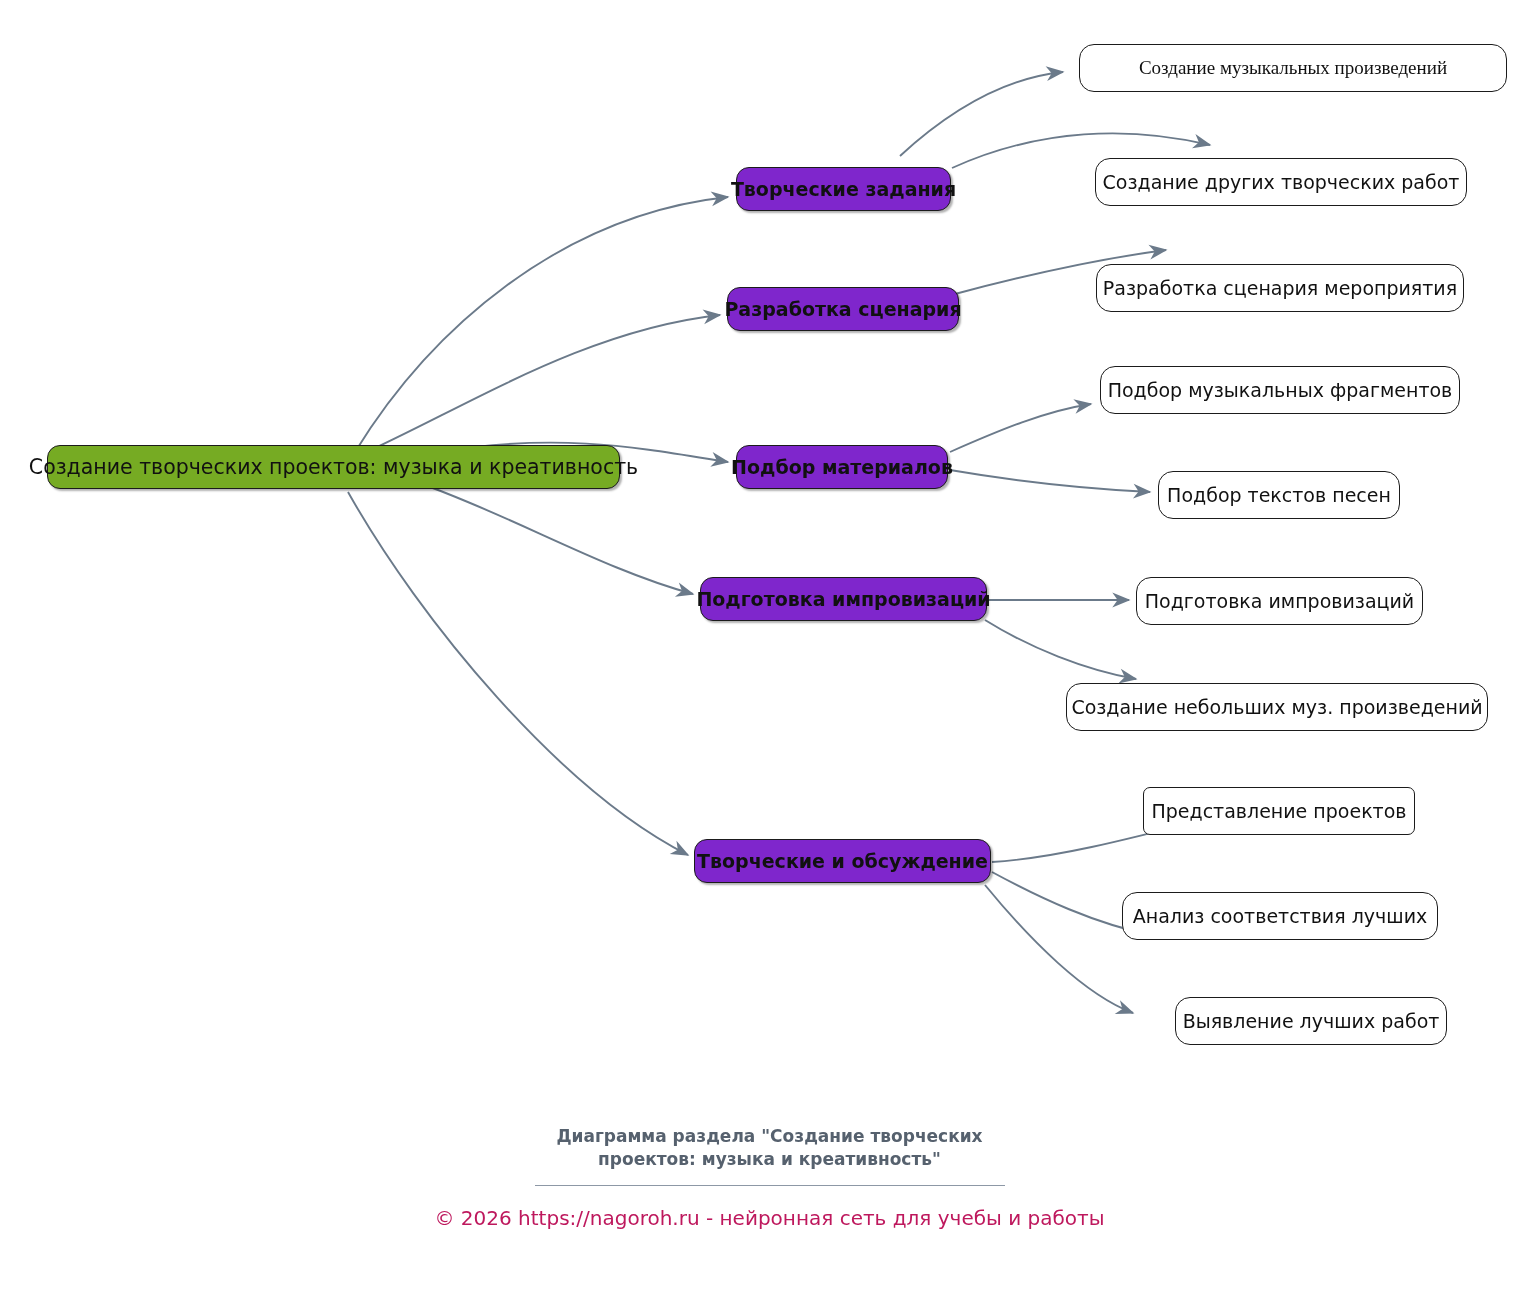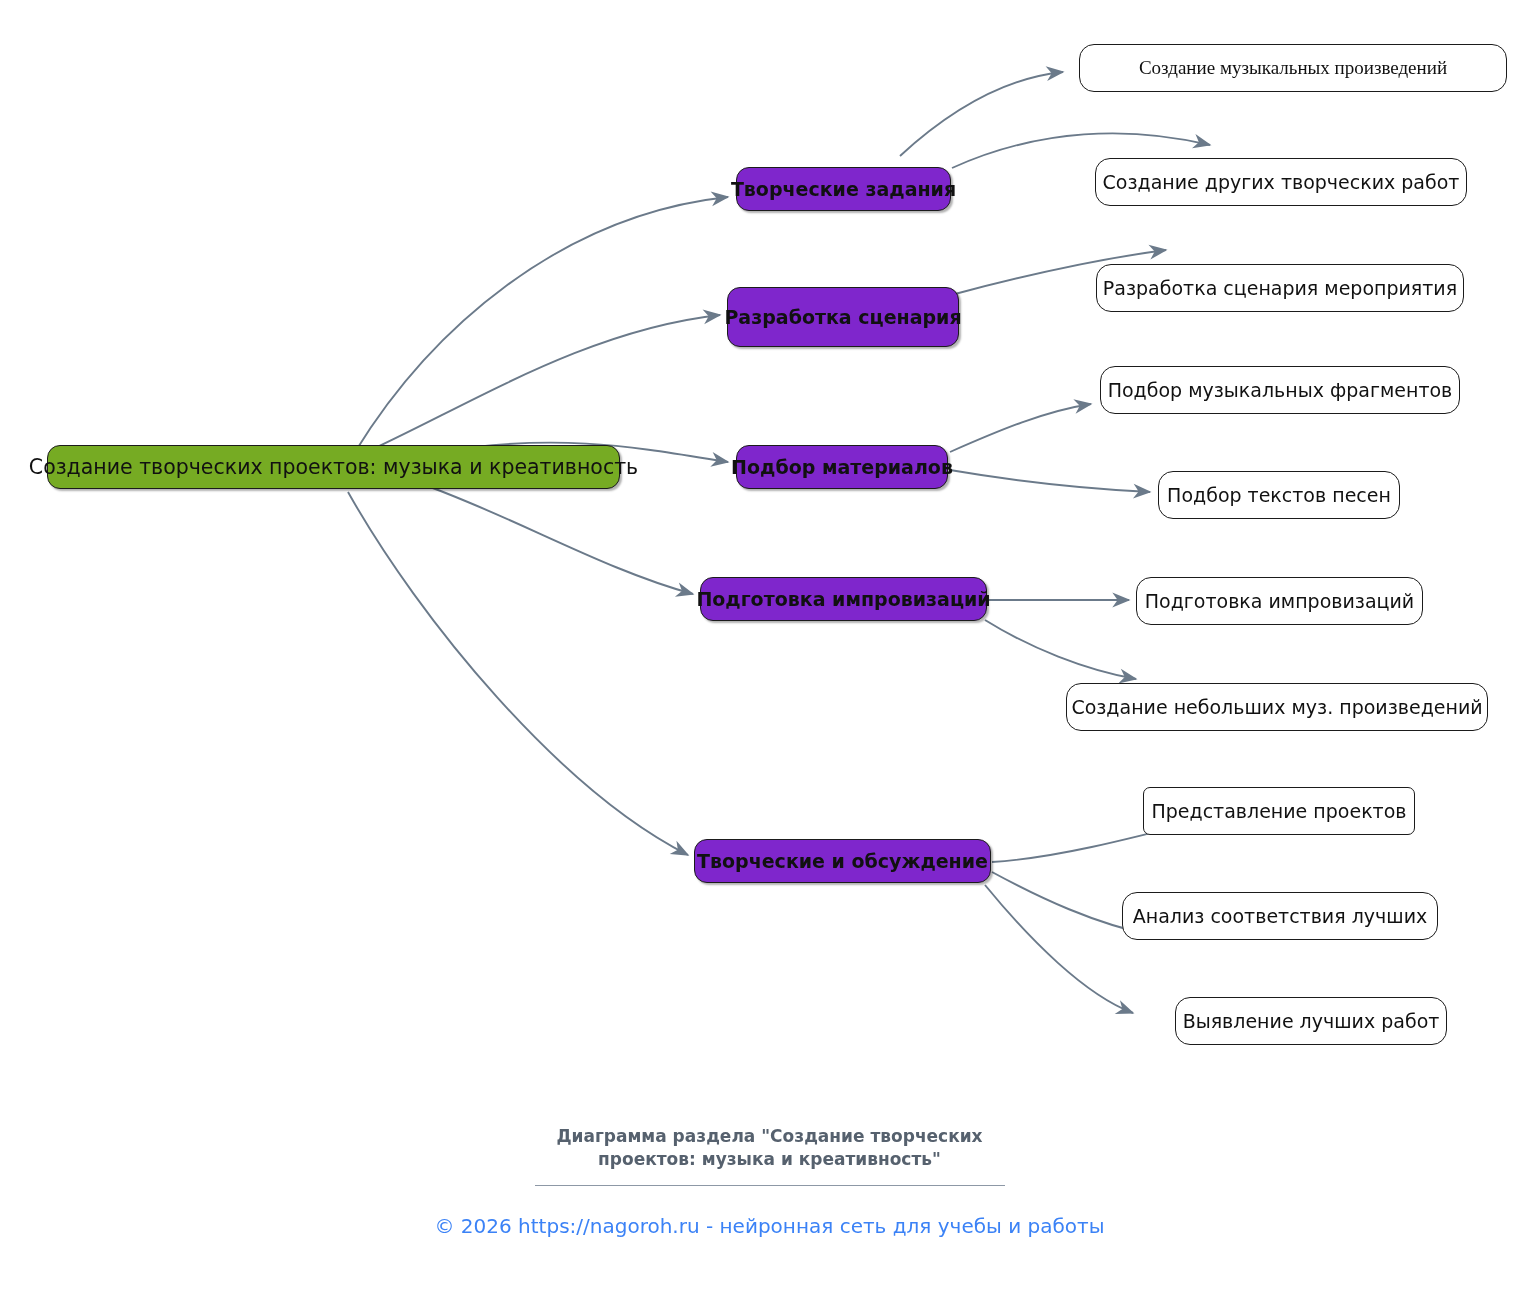--- a/index.html
+++ b/index.html
@@ -69,22 +69,22 @@
     line-height: 1.35;
     font-family: "DejaVu Sans", "Liberation Sans", sans-serif;
   }
   .caption-rule {
     width: 470px;
     height: 0;
     margin: 14px auto 0 auto;
     border-top: 1.6px solid #8d98a6;
   }
   .caption-footer {
-    margin-top: 28px;
-    color: #3b82f6;
+    margin-top: 20px;
+    color: #be185d;
     font-size: 20px;
     font-family: "DejaVu Sans", "Liberation Sans", sans-serif;
   }
 </style>
 </head>
 <body>
 
 <div id="stage">
 
   <svg id="edge-layer" viewBox="0 0 1539 1300">
@@ -110,21 +110,21 @@
         <path d="M 992 872 C 1040 898 1095 924 1155 936" marker-end="url(#arrow)" stroke="#6b7a8a"></path>
         <path d="M 985 885 C 1030 940 1085 995 1133 1013" marker-end="url(#arrow)" stroke="#6b7a8a"></path>
       </g>
   </svg>
 
   <div id="nodes-group">
       <div class="node node-root" style="left: 47px; top: 445px; width: 573px; height: 44px;">Создание творческих проектов: музыка и креативность</div>
       <div class="node node-branch" style="left: 736px; top: 155px; width: 215px; height: 44px; margin-top: 12px;">Творческие задания</div>
       <div class="node node-leaf" style="left: 1079px; top: 44px; width: 428px; height: 48px; font-family: Liberation Serif, serif;">Создание музыкальных произведений</div>
       <div class="node node-leaf" style="left: 1095px; top: 158px; width: 372px; height: 48px;">Создание других творческих работ</div>
-      <div class="node node-branch" style="left: 727px; top: 287px; width: 232px; height: 60px;">Разработка сценария</div>
+      <div class="node node-branch" style="left: 727px; top: 287px; width: 232px; height: 44px;">Разработка сценария</div>
       <div class="node node-leaf" style="left: 1096px; top: 264px; width: 368px; height: 48px;">Разработка сценария мероприятия</div>
       <div class="node node-branch" style="left: 736px; top: 445px; width: 212px; height: 44px;">Подбор материалов</div>
       <div class="node node-leaf" style="left: 1100px; top: 366px; width: 360px; height: 48px;">Подбор музыкальных фрагментов</div>
       <div class="node node-leaf" style="left: 1158px; top: 471px; width: 242px; height: 48px;">Подбор текстов песен</div>
       <div class="node node-branch" style="left: 700px; top: 577px; width: 287px; height: 44px;">Подготовка импровизаций</div>
       <div class="node node-leaf" style="left: 1136px; top: 577px; width: 287px; height: 48px;">Подготовка импровизаций</div>
       <div class="node node-leaf" style="left: 1066px; top: 683px; width: 422px; height: 48px;">Создание небольших муз. произведений</div>
       <div class="node node-branch" style="left: 694px; top: 839px; width: 297px; height: 44px;">Творческие и обсуждение</div>
       <div class="node node-leaf" style="left: 1143px; top: 787px; width: 272px; height: 48px; border-radius: 7px;">Представление проектов</div>
       <div class="node node-leaf" style="left: 1122px; top: 892px; width: 316px; height: 48px;">Анализ соответствия лучших</div>

